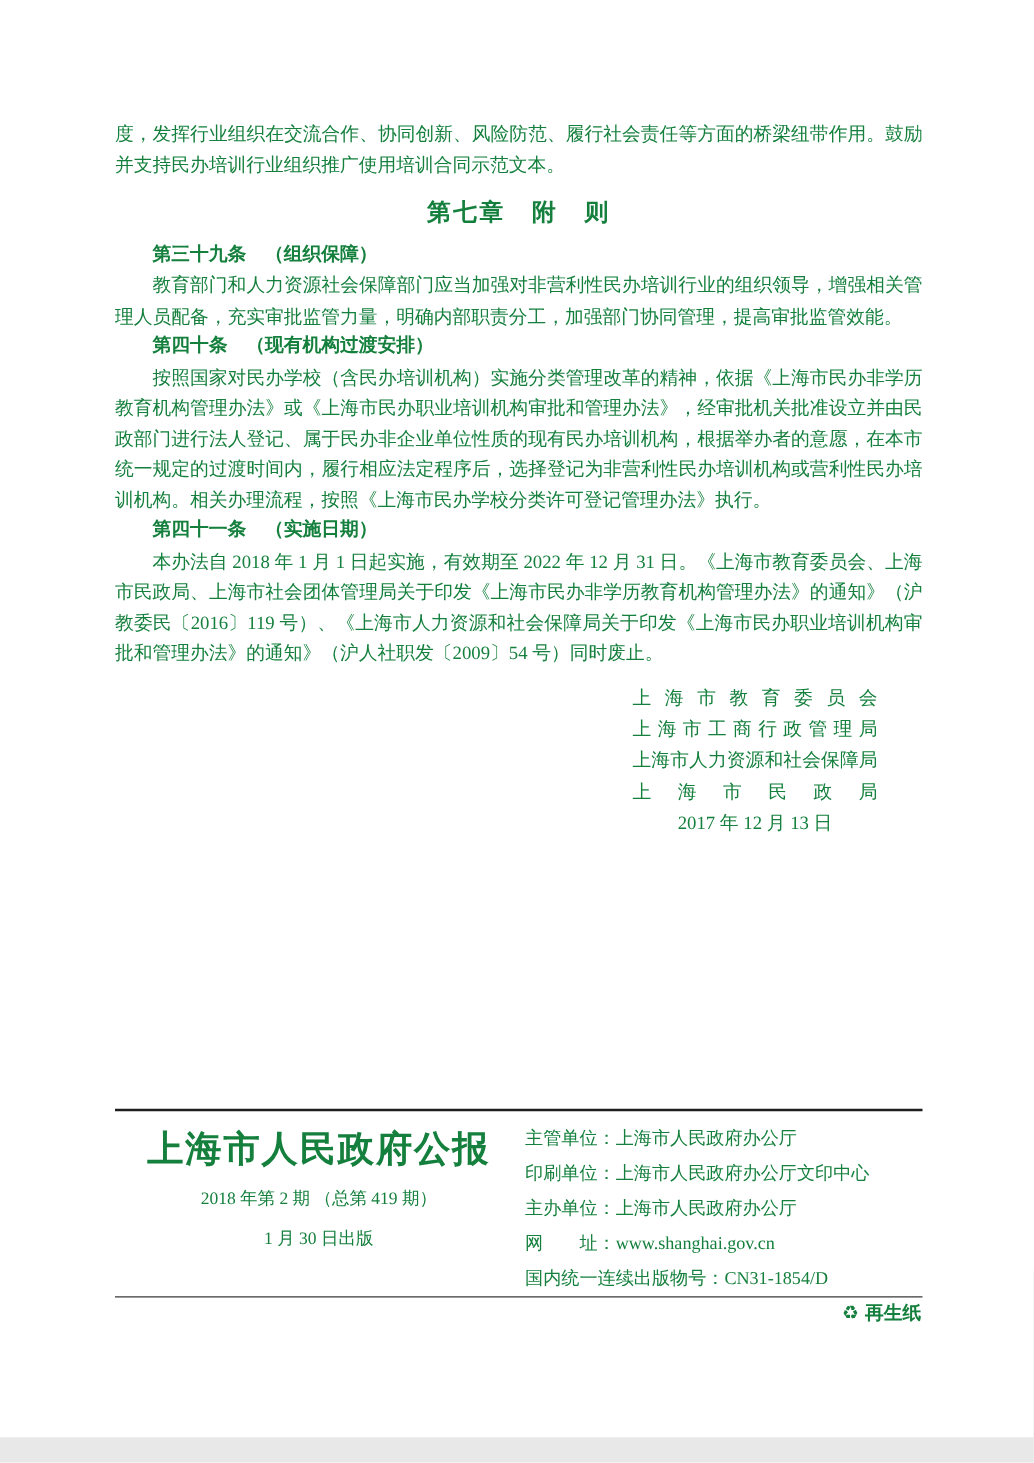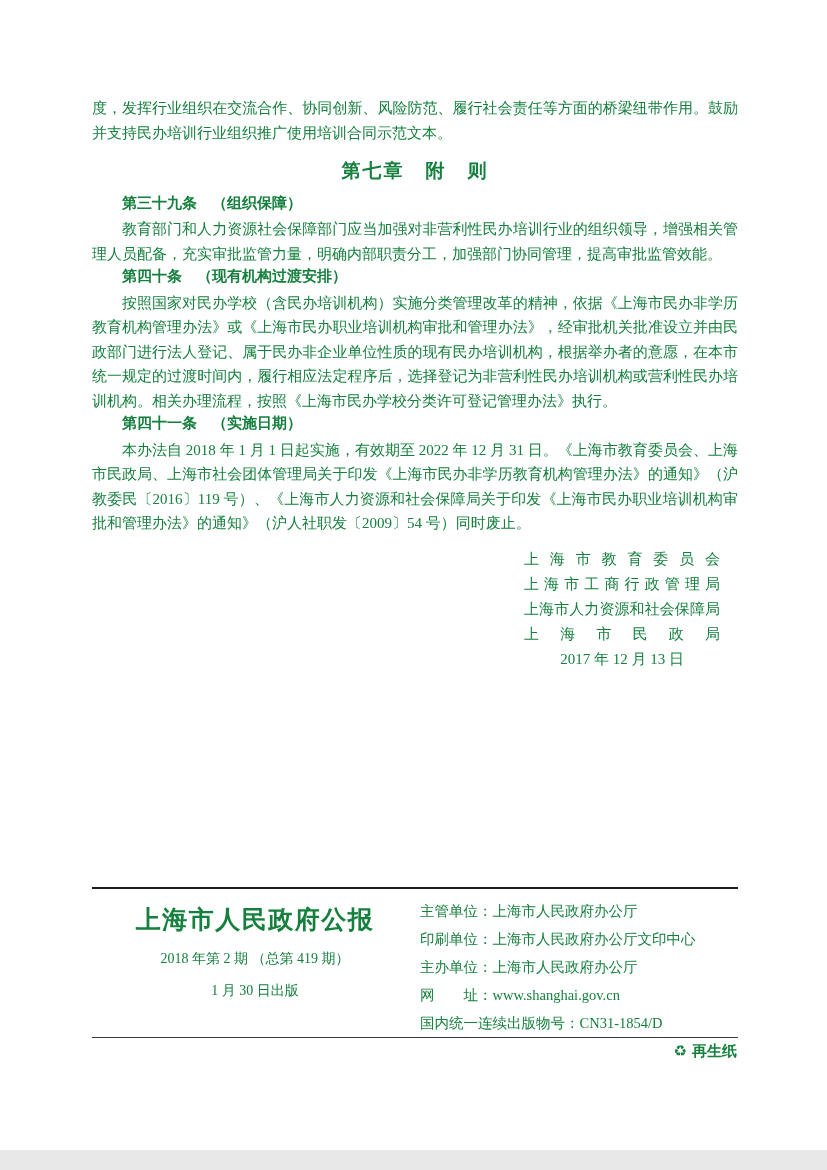--- a/index.html
+++ b/index.html
@@ -27,21 +27,21 @@
   .article-head { margin: 0; text-indent: 2em; font-weight: bold; font-family: Liberation Mono, monospace; }
   .chapter {
     margin: 14px 0 9px 0;
     text-align: center;
     text-indent: 0;
     font-size: 19px;
     font-weight: bold;
     letter-spacing: 2px;
   }
   .sig-block {
-    margin: 11px 18px 0 auto;
+    margin: 11px 36px 0 auto;
     width: 196px;
   }
   .sig-line {
     text-align: justify;
     text-align-last: justify;
     -moz-text-align-last: justify;
     line-height: 25px;
   }
   .sig-date {
     text-align: center;
@@ -53,21 +53,21 @@
     width: 646px; height: 2px;
     background: #1e1e1e;
   }
   .f-left {
     position: absolute;
     left: 100px; top: 904px;
     width: 310px;
     text-align: center;
   }
   .f-title {
-    font-size: 25px;
+    font-size: 29px;
     font-weight: bold;
     letter-spacing: 1.5px;
     line-height: 32px;
   }
   .f-issue { margin-top: 14px; font-size: 14px; }
   .f-pub   { margin-top: 14px; font-size: 14px; }
   .f-right {
     position: absolute;
     left: 420px; top: 897px;
     font-size: 14.5px;

